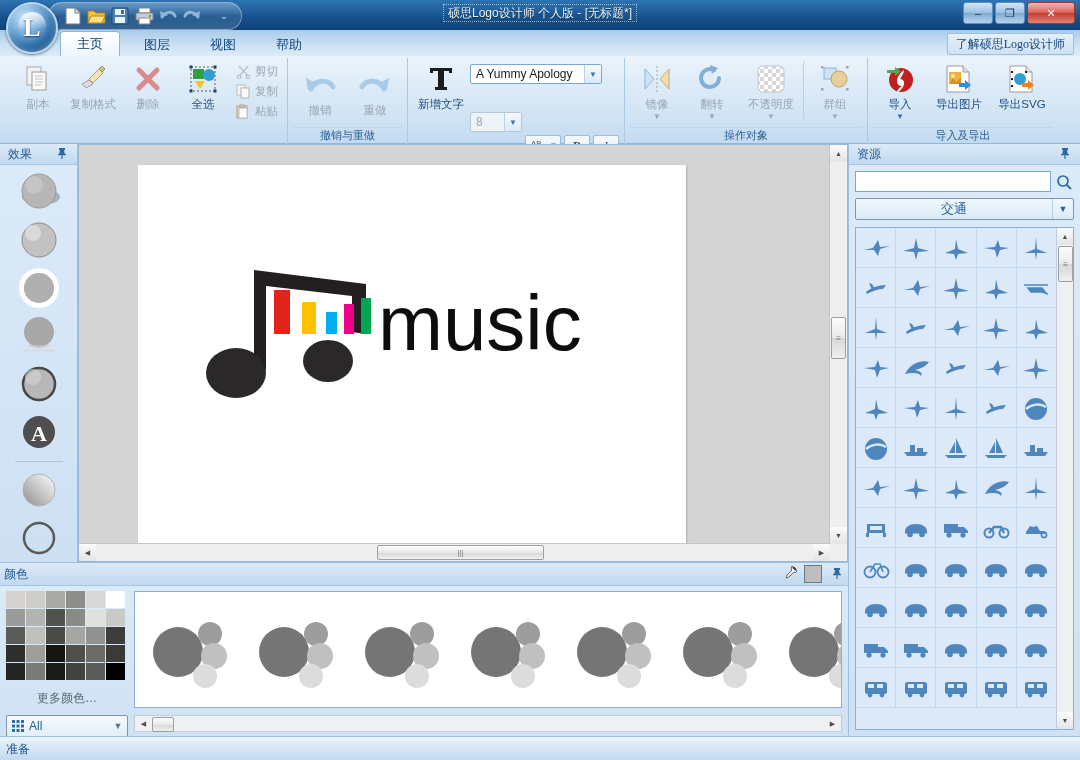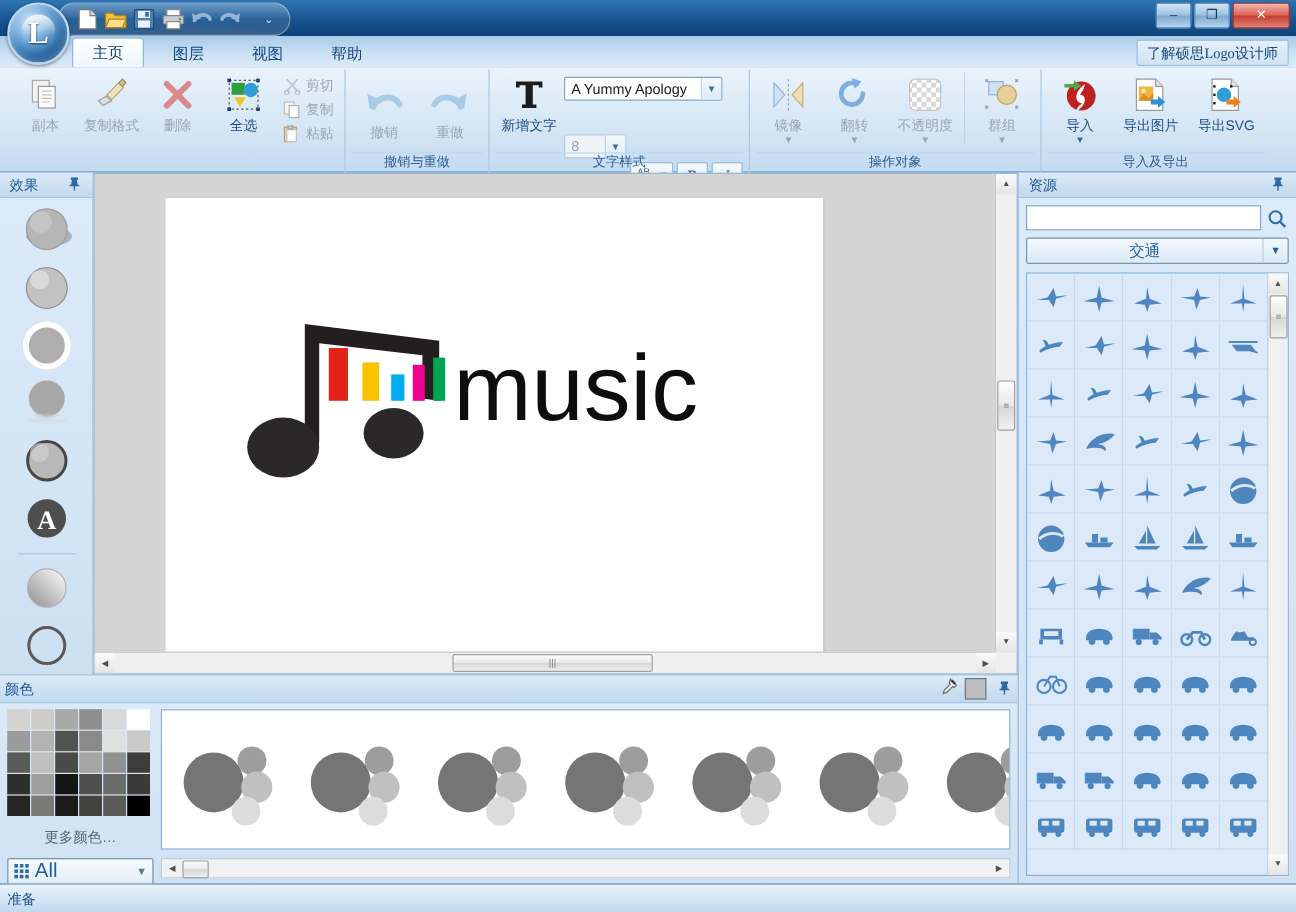--- a/index.html
+++ b/index.html
@@ -272,21 +272,21 @@
   .cp-left{position:absolute;left:6px;top:28px;width:122px;}
   .swatchgrid{display:grid;grid-template-columns:repeat(6,19px);grid-auto-rows:17px;gap:1px;}
   .sw{width:19px;height:17px;}
   .morecolors{text-align:center;color:#5a6775;font-size:12px;margin-top:10px;}
   .allcombo{
     margin-top:8px;height:22px;border:1px solid #7d94ab;border-radius:2px;
     background:linear-gradient(180deg,#f6fafd,#e2eef9);
     display:flex;align-items:center;box-sizing:border-box;
   }
   .allcombo .dots{width:22px;display:flex;align-items:center;justify-content:center;}
-  .allcombo .av{flex:1;color:#1f5f9e;font-size:17px;}
+  .allcombo .av{flex:1;color:#1f5f9e;font-size:12px;}
   .allcombo .carat{width:18px;text-align:center;color:#5e7890;font-size:9px;}
   .styles-strip{
     position:absolute;left:134px;top:28px;right:6px;bottom:28px;
     background:#fff;border:1px solid #8bb0d4;box-sizing:border-box;
     display:flex;align-items:center;padding-left:12px;gap:20px;overflow:hidden;
   }
   .strip-hscroll{
     position:absolute;left:134px;right:6px;bottom:4px;height:17px;
     background:#eff1f3;border:1px solid #c3cdd7;box-sizing:border-box;
   }
@@ -348,20 +348,23 @@
       <div class="qat-btn">
         <svg width="20" height="18" viewBox="0 0 20 18">
           <path d="M16 10c-3-6-11-6-13-1" stroke="#8fb5d8" stroke-width="3" fill="none" stroke-linecap="round"></path>
           <path d="M18 4l-1 7-7-3z" fill="#8fb5d8"></path>
         </svg>
       </div>
       <div class="qat-sep"></div>
       <div class="qat-dd">⌄</div>
     </div>
 
+    <div class="title-text">
+      <span class="tbox">硕思Logo设计师 个人版 - [无标题*]</span>
+    </div>
 
     <div class="wbtns">
       <div class="wbtn">–</div>
       <div class="wbtn">❐</div>
       <div class="wbtn close">✕</div>
     </div>
   </div>
 
   <div class="tabstrip">
     <div class="tabs">
@@ -514,21 +517,20 @@
                 <text x="2" y="8" font-size="8" fill="#45566b" font-family="Liberation Sans, sans-serif">AB</text>
                 <path d="M2 13h14M2 13l2-2M2 13l2 2M16 13l-2-2M16 13l-2 2" stroke="#45566b" stroke-width="1" fill="none"></path>
               </svg>
               <span class="dd-arrow">▼</span>
             </div>
             <div class="fbtn" style="font-weight:bold;font-family:'Liberation Serif',serif">B</div>
             <div class="fbtn" style="font-style:italic;font-family:'Liberation Serif',serif">I</div>
           </div>
         </div>
       </div>
-      <div class="grp-title">文字样式</div>
     </div>
 
     <div class="grp">
       <div class="grp-body">
         <div class="bigbtn dis">
           <span class="ico">
             <svg width="32" height="28" viewBox="0 0 32 28">
               <path d="M4 4l9 10-9 10z" fill="#cfe3f5" stroke="#8fb5d8"></path>
               <path d="M28 4l-9 10 9 10z" fill="#f0dcb5" stroke="#c6ab72"></path>
               <line x1="16" y1="1" x2="16" y2="27" stroke="#9aa6b2" stroke-dasharray="2,2"></line>

